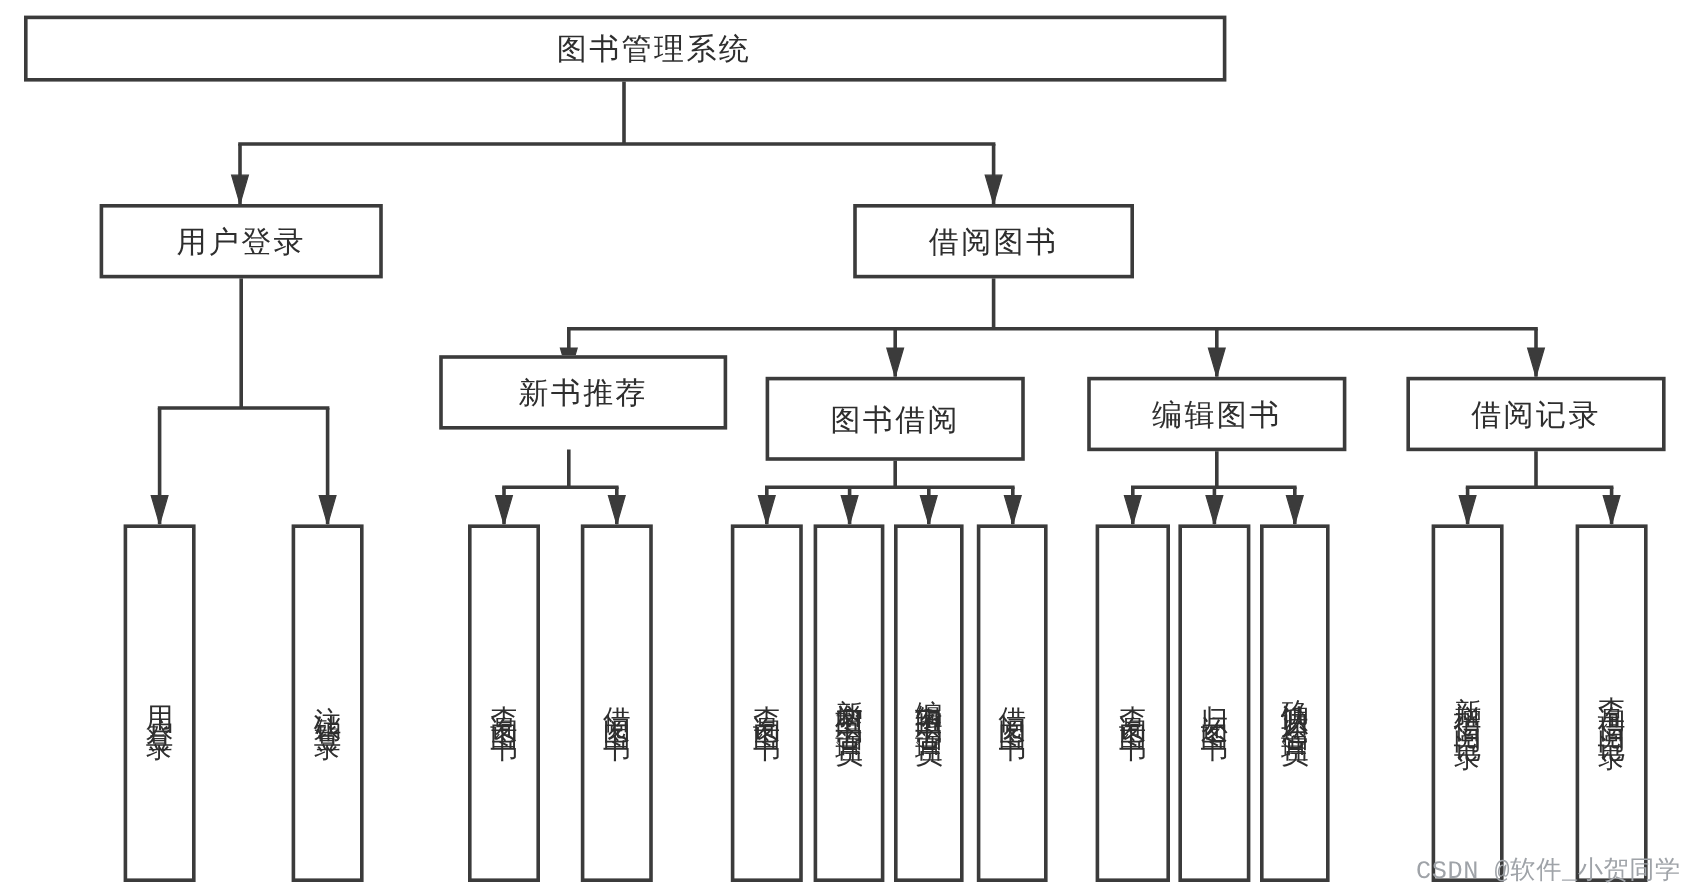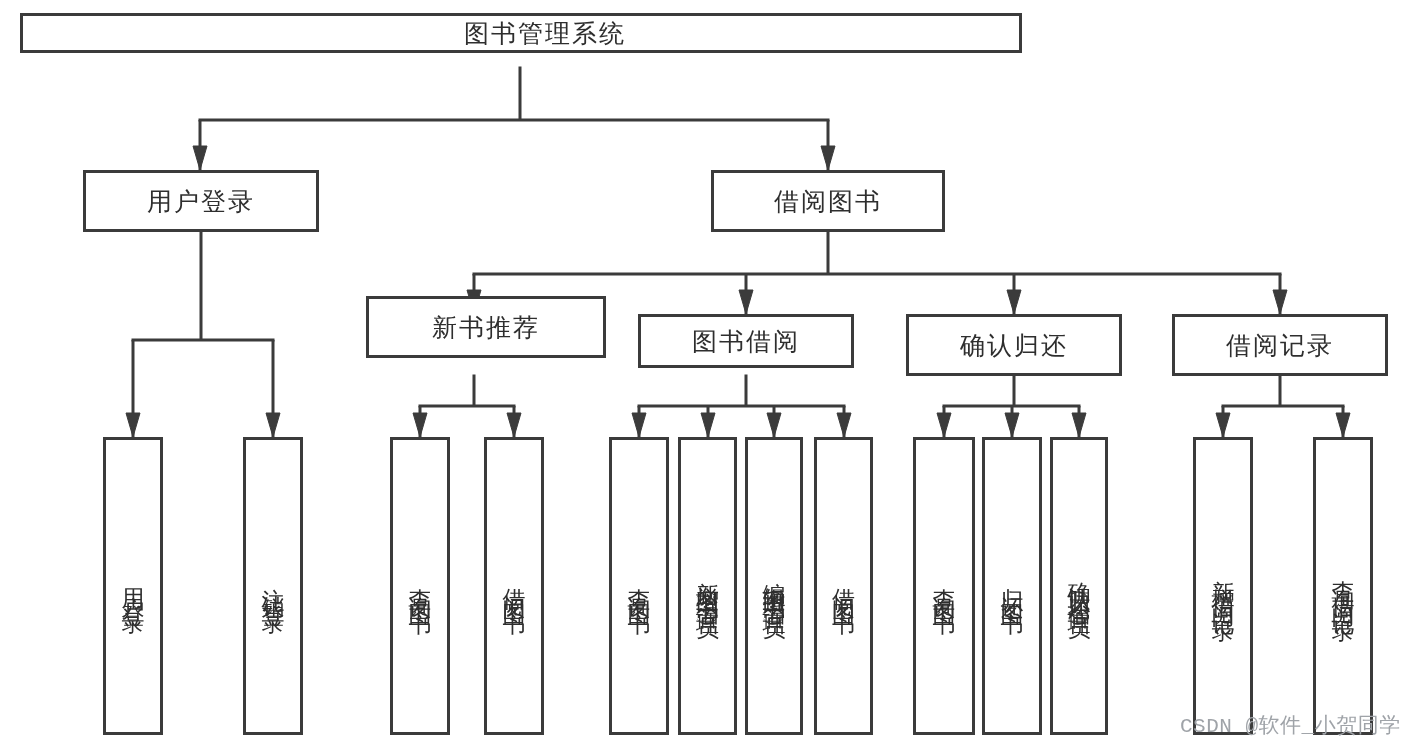--- a/index.html
+++ b/index.html
@@ -41,25 +41,25 @@
     text-orientation: mixed;
     font-size: 23px;
     letter-spacing: 8px;
     line-height: 1;
     white-space: normal;
   }
   .node.vbox .lbl.long {
     letter-spacing: 5px;
   }
   
-  #n-root  { left: 20px;   top: 13px;  width: 1002px; height: 40px; padding-left: 48px; }
+  #n-root  { left: 20px;   top: 13px;  width: 1002px; height: 55px; padding-left: 48px; }
   #n-l2-0  { left: 83px;   top: 170px; width: 236px;  height: 62px; }
   #n-l2-1  { left: 711px;  top: 170px; width: 234px;  height: 62px; }
   #n-l3-0  { left: 366px;  top: 296px; width: 240px;  height: 62px; }
-  #n-l3-1  { left: 638px;  top: 314px; width: 216px;  height: 54px; }
+  #n-l3-1  { left: 638px;  top: 314px; width: 216px;  height: 70px; }
   #n-l3-2  { left: 906px;  top: 314px; width: 216px;  height: 62px; }
   #n-l3-3  { left: 1172px; top: 314px; width: 216px;  height: 62px; }
   .leaf    { top: 437px; height: 298px; }
   #n-leaf-0  { left: 103px;  width: 60px; }
   #n-leaf-1  { left: 243px;  width: 60px; }
   #n-leaf-2  { left: 390px;  width: 60px; }
   #n-leaf-3  { left: 484px;  width: 60px; }
   #n-leaf-4  { left: 609px;  width: 60px; }
   #n-leaf-5  { left: 678px;  width: 59px; }
   #n-leaf-6  { left: 745px;  width: 58px; }
@@ -135,21 +135,21 @@
     <span class="lbl">借阅图书</span>
   </div>
 
   <div class="node hbox" id="n-l3-0">
     <span class="lbl">新书推荐</span>
   </div>
   <div class="node hbox" id="n-l3-1">
     <span class="lbl">图书借阅</span>
   </div>
   <div class="node hbox" id="n-l3-2">
-    <span class="lbl">确认归还</span>
+    <span class="lbl">编辑图书</span>
   </div>
   <div class="node hbox" id="n-l3-3">
     <span class="lbl">借阅记录</span>
   </div>
 
   <div class="node vbox leaf" id="n-leaf-0">
     <span class="lbl">用户登录</span>
   </div>
   <div class="node vbox leaf" id="n-leaf-1">
     <span class="lbl">注销登录</span>

